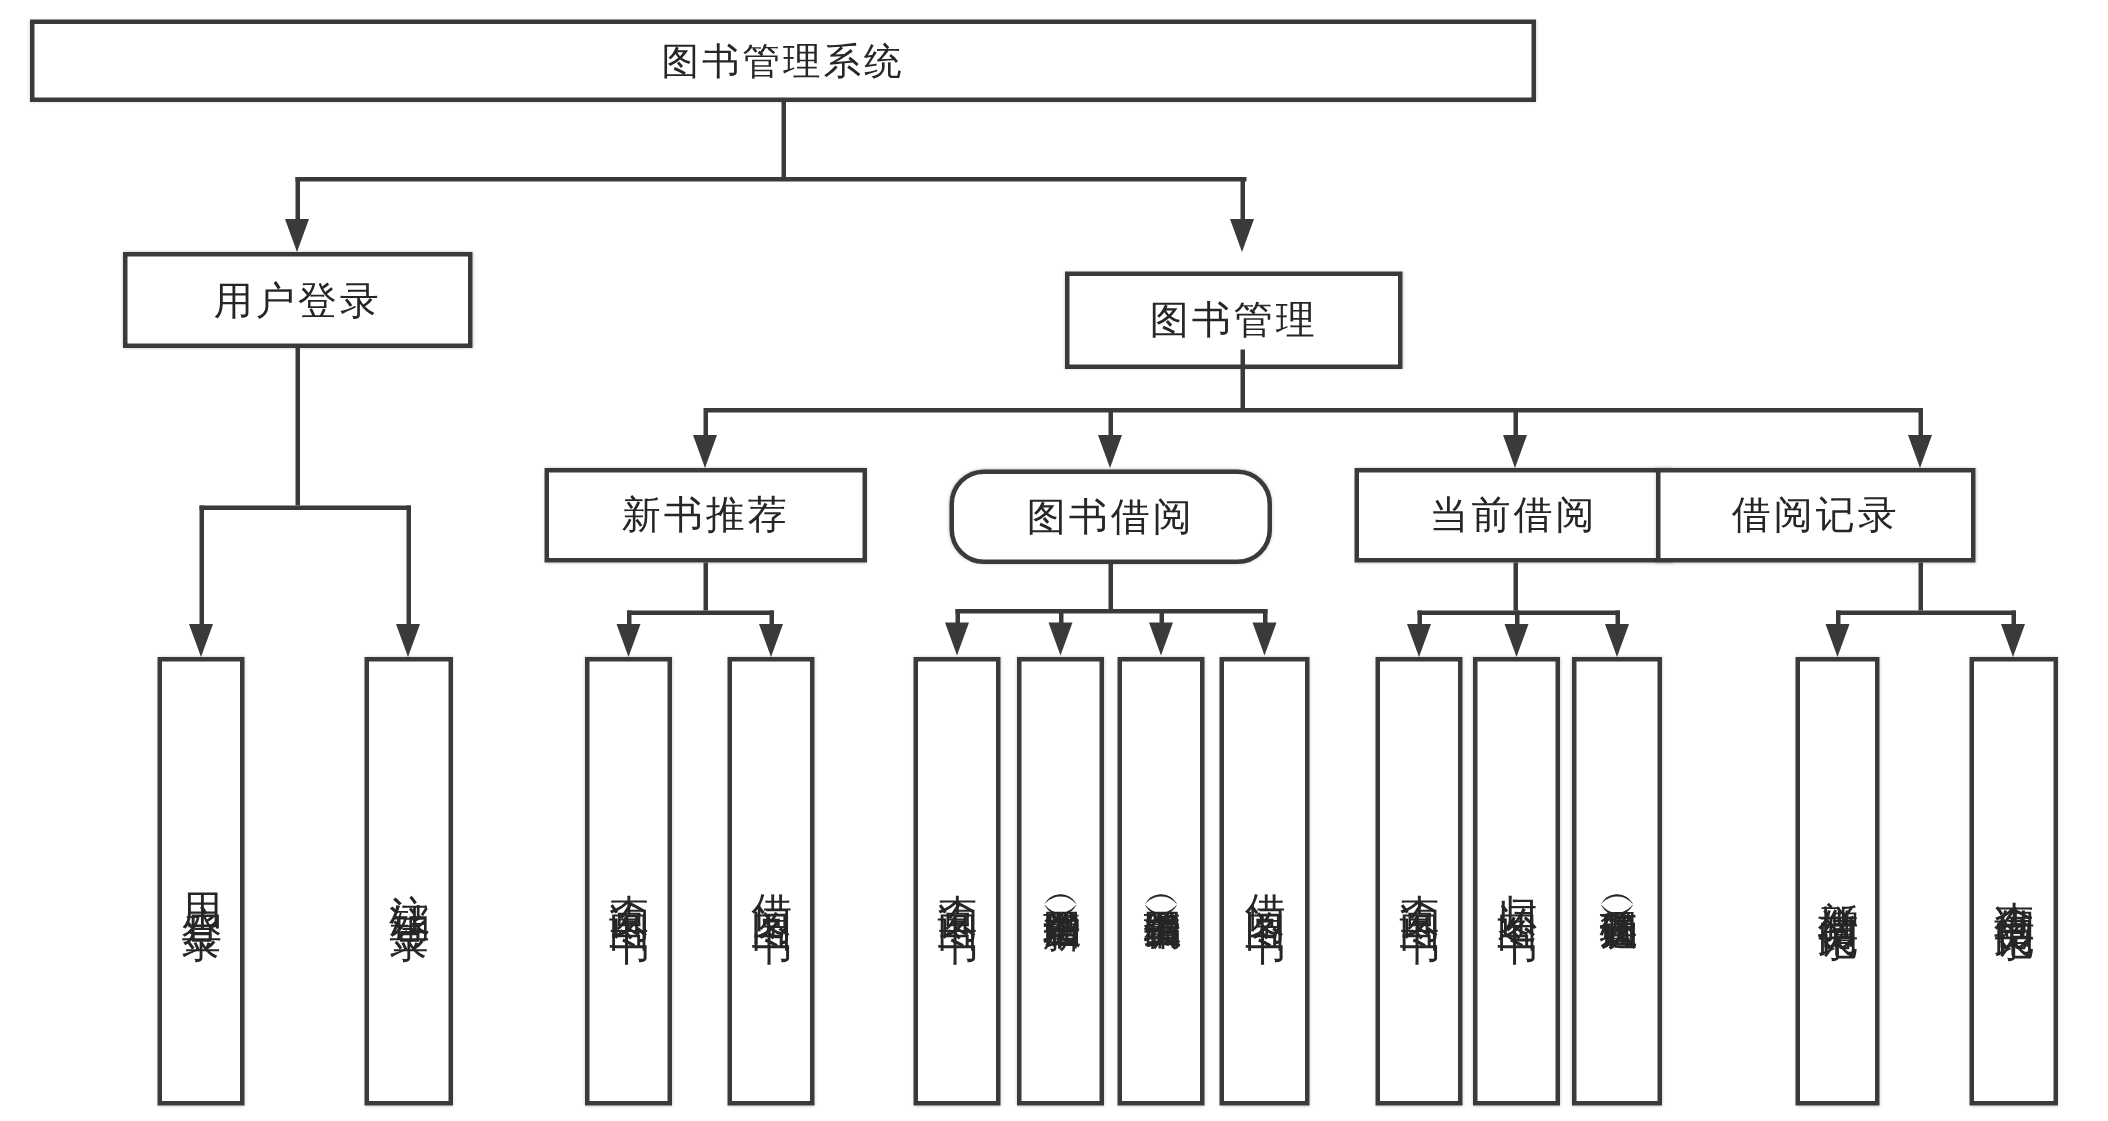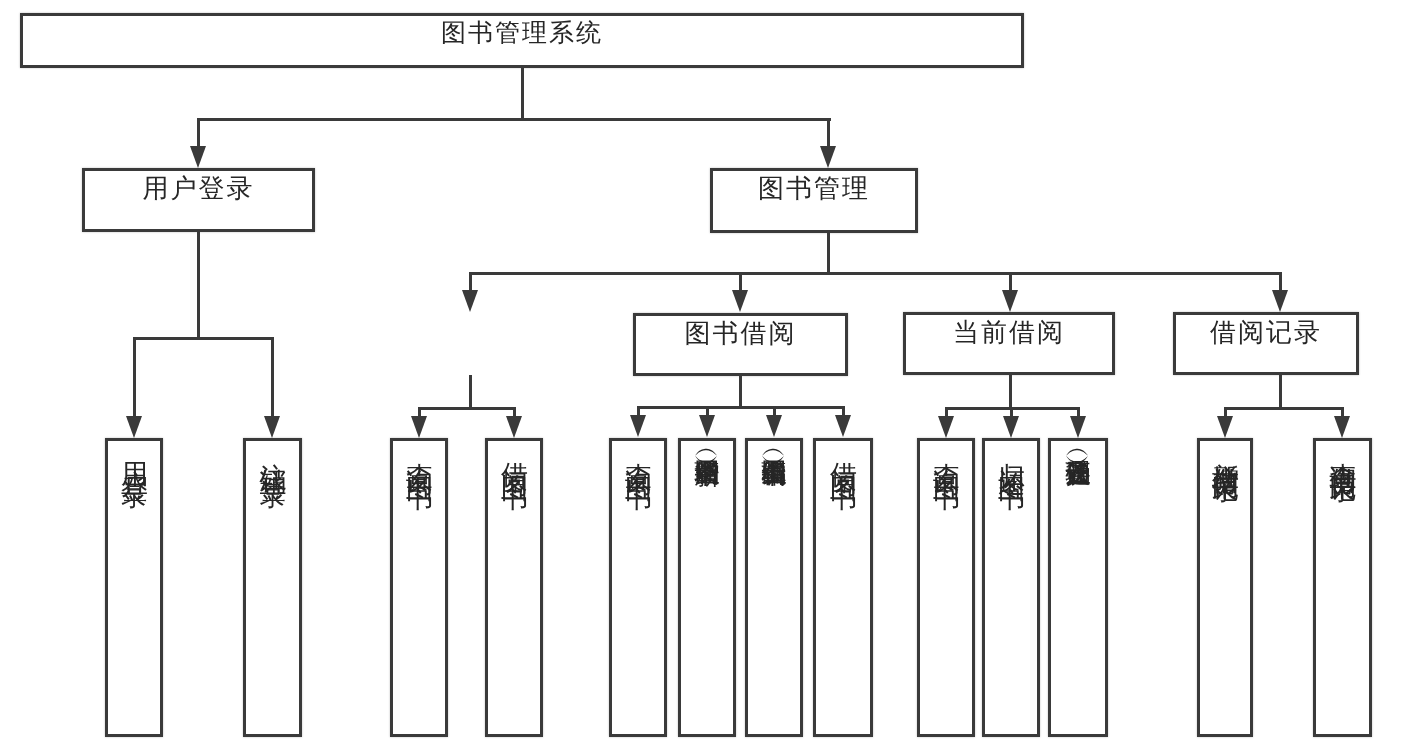--- a/index.html
+++ b/index.html
@@ -10,21 +10,21 @@
     background: #ffffff;
     font-family: "Liberation Sans", "DejaVu Sans", sans-serif;
     overflow: hidden;
   }
   .box {
     position: absolute;
     background: #ffffff;
     border: 3px solid #3a3a3a;
     box-sizing: border-box;
     display: flex;
-    align-items: flex-start;
+    align-items: center;
     justify-content: center;
     color: #262626;
     box-shadow: 0 0 2px rgba(0,0,0,0.25);
   }
   .hlabel { font-size: 26px; letter-spacing: 2px; white-space: nowrap; }
   .root-label { font-size: 25px; }
   .vbox .vtext {
     writing-mode: vertical-rl;
     text-orientation: mixed;
     font-size: 27px;
@@ -66,21 +66,21 @@
   <div class="ln" style="left:521px;top:68px;width:3px;height:50px;"></div>
   <div class="ln" style="left:197px;top:118px;width:634px;height:3px;"></div>
   <div class="ln" style="left:197px;top:118px;width:3px;height:30px;"></div>
   <div class="ah" style="left:190px;top:146px;"></div>
   <div class="ln" style="left:827px;top:118px;width:3px;height:30px;"></div>
   <div class="ah" style="left:820px;top:146px;"></div>
 
   <div class="box" style="left:82px;top:168px;width:233px;height:64px;">
     <span class="hlabel">用户登录</span>
   </div>
-  <div class="box" style="left:710px;top:168px;width:208px;height:65px;">
+  <div class="box" style="left:710px;top:181px;width:225px;height:65px;">
     <span class="hlabel">图书管理</span>
   </div>
 
   <div class="ln" style="left:197px;top:232px;width:3px;height:105px;"></div>
   <div class="ln" style="left:133px;top:337px;width:141px;height:3px;"></div>
   <div class="ln" style="left:133px;top:337px;width:3px;height:80px;"></div>
   <div class="ah" style="left:126px;top:416px;"></div>
   <div class="ln" style="left:271px;top:337px;width:3px;height:80px;"></div>
   <div class="ah" style="left:264px;top:416px;"></div>
 
@@ -88,27 +88,30 @@
   <div class="ln" style="left:470px;top:272px;width:811px;height:3px;"></div>
   <div class="ln" style="left:469px;top:272px;width:3px;height:20px;"></div>
   <div class="ah" style="left:462px;top:290px;"></div>
   <div class="ln" style="left:739px;top:272px;width:3px;height:20px;"></div>
   <div class="ah" style="left:732px;top:290px;"></div>
   <div class="ln" style="left:1009px;top:272px;width:3px;height:20px;"></div>
   <div class="ah" style="left:1002px;top:290px;"></div>
   <div class="ln" style="left:1279px;top:272px;width:3px;height:20px;"></div>
   <div class="ah" style="left:1272px;top:290px;"></div>
 
-  <div class="box" style="left:633px;top:313px;width:215px;height:63px;">
+  <div class="box" style="left:363px;top:312px;width:215px;height:63px;">
+    <span class="hlabel">新书推荐</span>
+  </div>
+  <div class="box" style="left:633px;top:313px;width:215px;height:63px;border-radius:23px;">
     <span class="hlabel">图书借阅</span>
   </div>
   <div class="box" style="left:903px;top:312px;width:212px;height:63px;">
     <span class="hlabel">当前借阅</span>
   </div>
-  <div class="box" style="left:1173px;top:312px;width:186px;height:63px;">
+  <div class="box" style="left:1104px;top:312px;width:213px;height:63px;">
     <span class="hlabel">借阅记录</span>
   </div>
 
   <div class="ln" style="left:469px;top:375px;width:3px;height:32px;"></div>
   <div class="ln" style="left:418px;top:407px;width:98px;height:3px;"></div>
   <div class="ln" style="left:418px;top:407px;width:3px;height:11px;"></div>
   <div class="ah" style="left:411px;top:416px;"></div>
   <div class="ln" style="left:513px;top:407px;width:3px;height:11px;"></div>
   <div class="ah" style="left:506px;top:416px;"></div>
 

